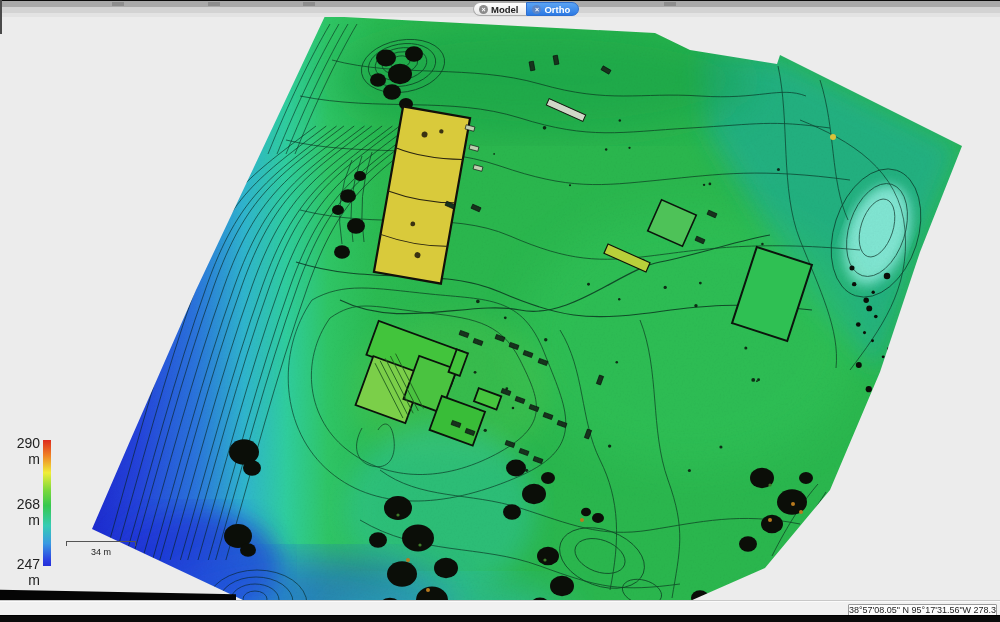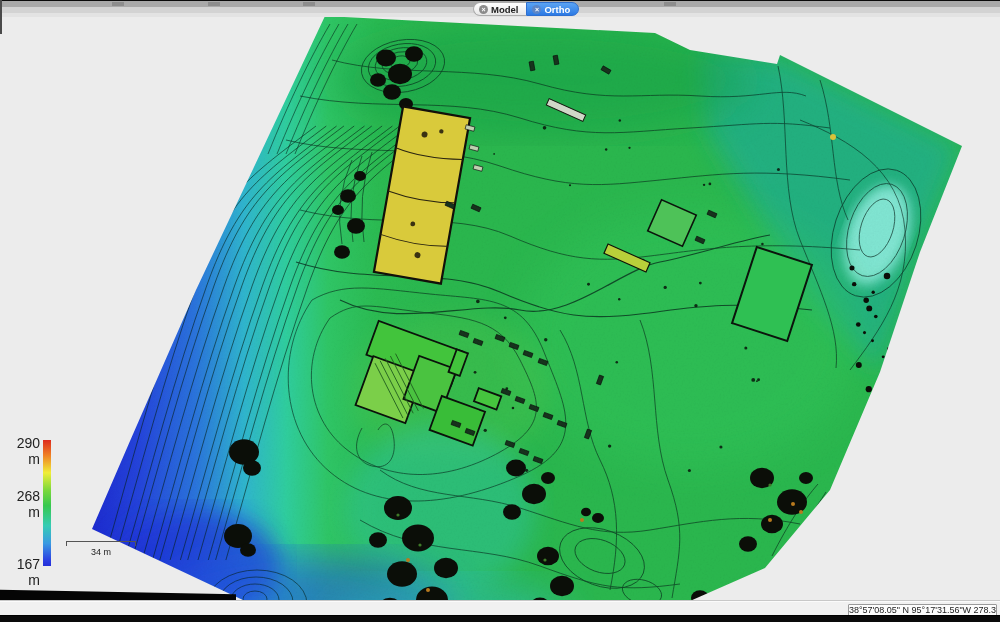--- a/index.html
+++ b/index.html
@@ -32,21 +32,21 @@
   
   .void-bl{position:absolute;left:0;top:588px;width:236px;height:14px;background:#050505;
        clip-path:polygon(0 12%,100% 45%,100% 100%,0 100%);z-index:15;}
 
   
   .legend{position:absolute;left:0;top:430px;width:60px;height:145px;z-index:20;}
   .legend .bar{position:absolute;left:43px;top:10px;width:8px;height:126px;
        background:linear-gradient(to bottom,#dd2a1e 0%,#ef7f24 12%,#f0ee38 26%,#7ad83c 40%,
                  #37c84e 52%,#35ccb4 68%,#3a9ae2 82%,#2b3ce2 96%,#2430d8 100%);}
   .legend .lab{position:absolute;left:6px;width:34px;text-align:right;font-size:14px;color:#222;}
-  .lab.max{top:5px;} .lab.mid{top:58px;} .lab.min{top:126px;}
+  .lab.max{top:5px;} .lab.mid{top:66px;} .lab.min{top:126px;}
 
   
   .scalebar{position:absolute;left:66px;top:541px;width:70px;z-index:20;}
   .scalebar .rule{position:relative;height:4px;border-top:1px solid #555;}
   .scalebar .rule:before,.scalebar .rule:after{content:"";position:absolute;top:0;width:1px;height:4px;background:#555;}
   .scalebar .rule:before{left:0;} .scalebar .rule:after{right:0;}
   .scalebar .lab{text-align:center;font-size:9px;color:#222;margin-top:1px;}
 
   
   .statusbar{position:absolute;left:0;top:601px;width:1000px;height:14px;background:#f1f1f1;
@@ -381,21 +381,21 @@
         <rect x="-4.5" y="-2.2" width="9" height="4.4" fill="#bfd0b0" stroke="#0a0a0a" stroke-width="0.6" transform="translate(478,168) rotate(15)"></rect>
       </g>
   </g>
 </svg>
 
 <div class="void-bl"></div>
 
 <div class="legend">
   <div class="lab max">290 m</div>
   <div class="lab mid">268 m</div>
-  <div class="lab min">167 m</div>
+  <div class="lab min">247 m</div>
   <div class="bar"></div>
 </div>
 
 <div class="scalebar">
   <div class="rule"></div>
   <div class="lab">34 m</div>
 </div>
 
 <div class="statusbar">
   <div class="coords">38°57'08.05" N  95°17'31.56"W 278.343</div>

